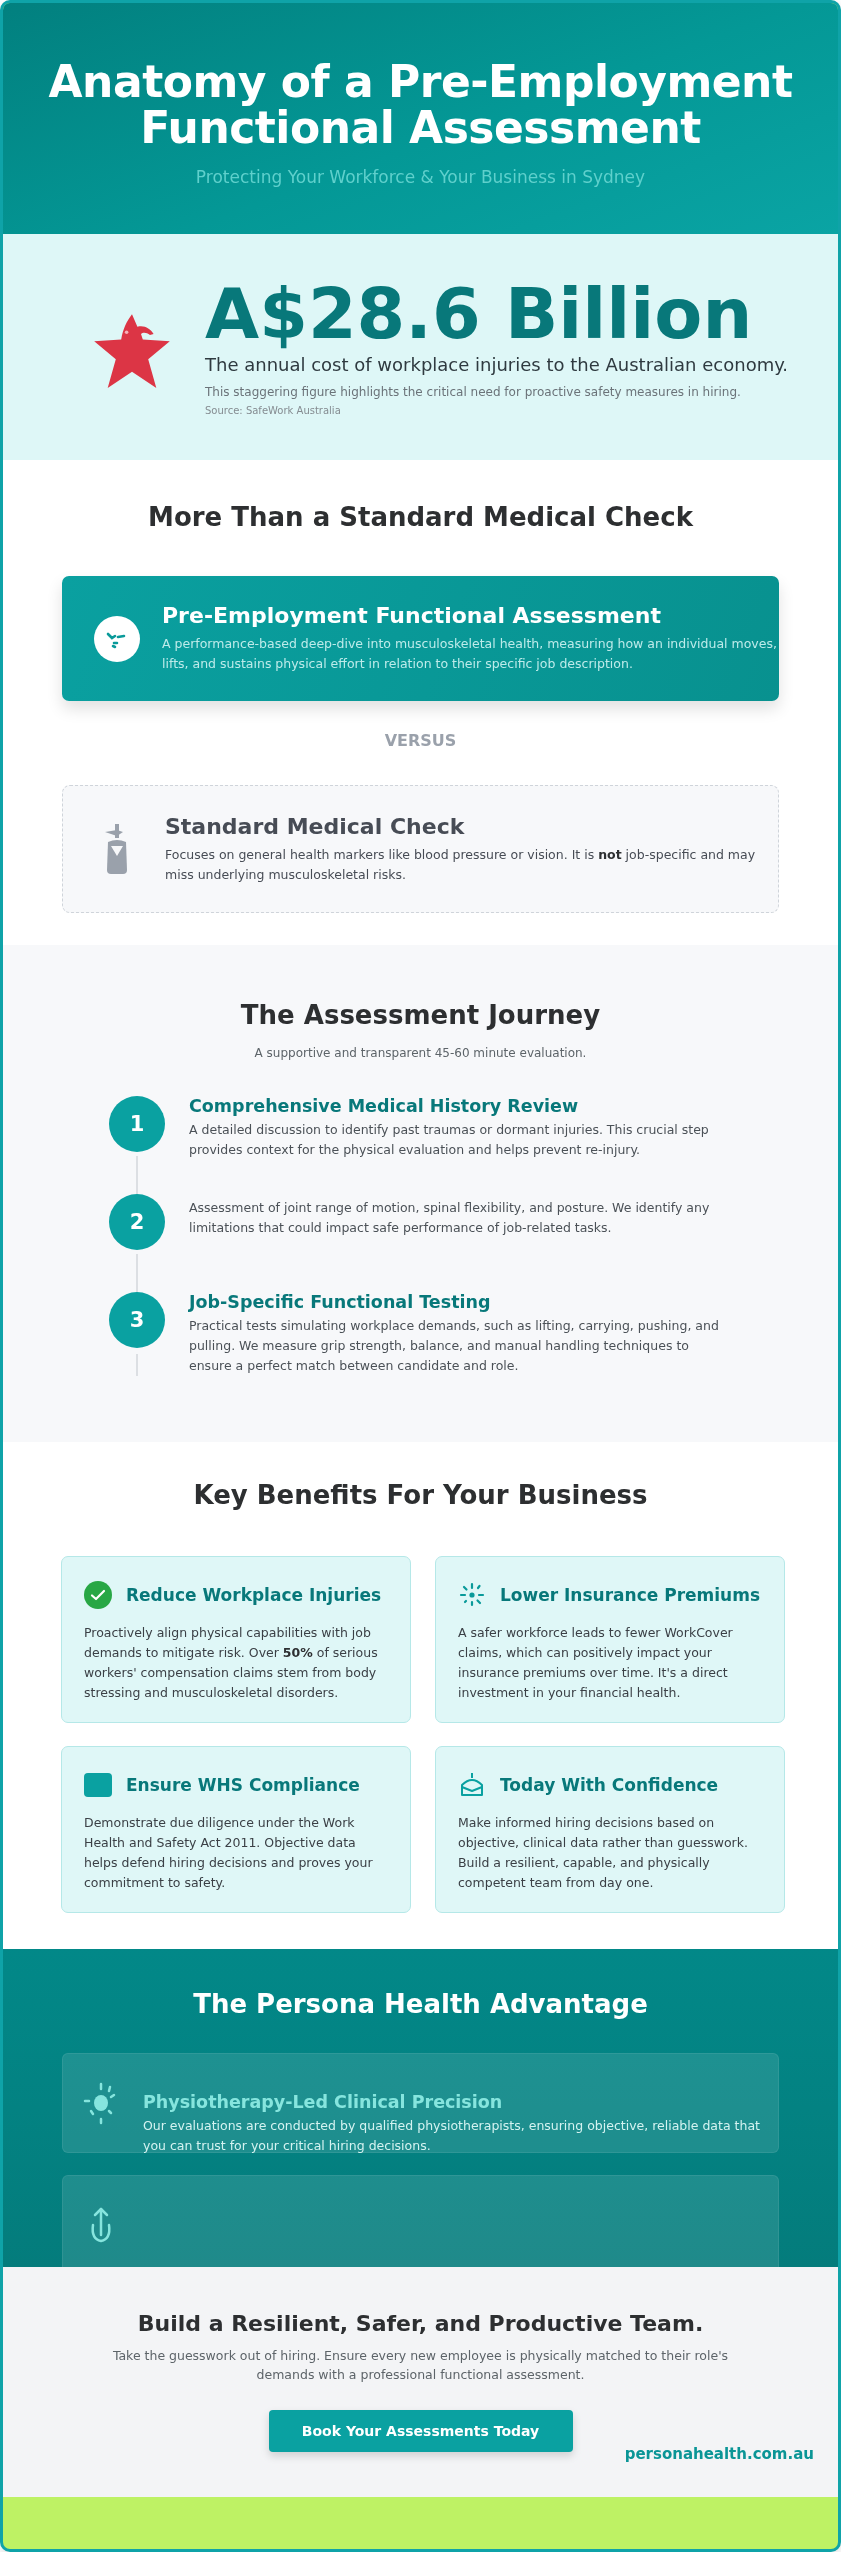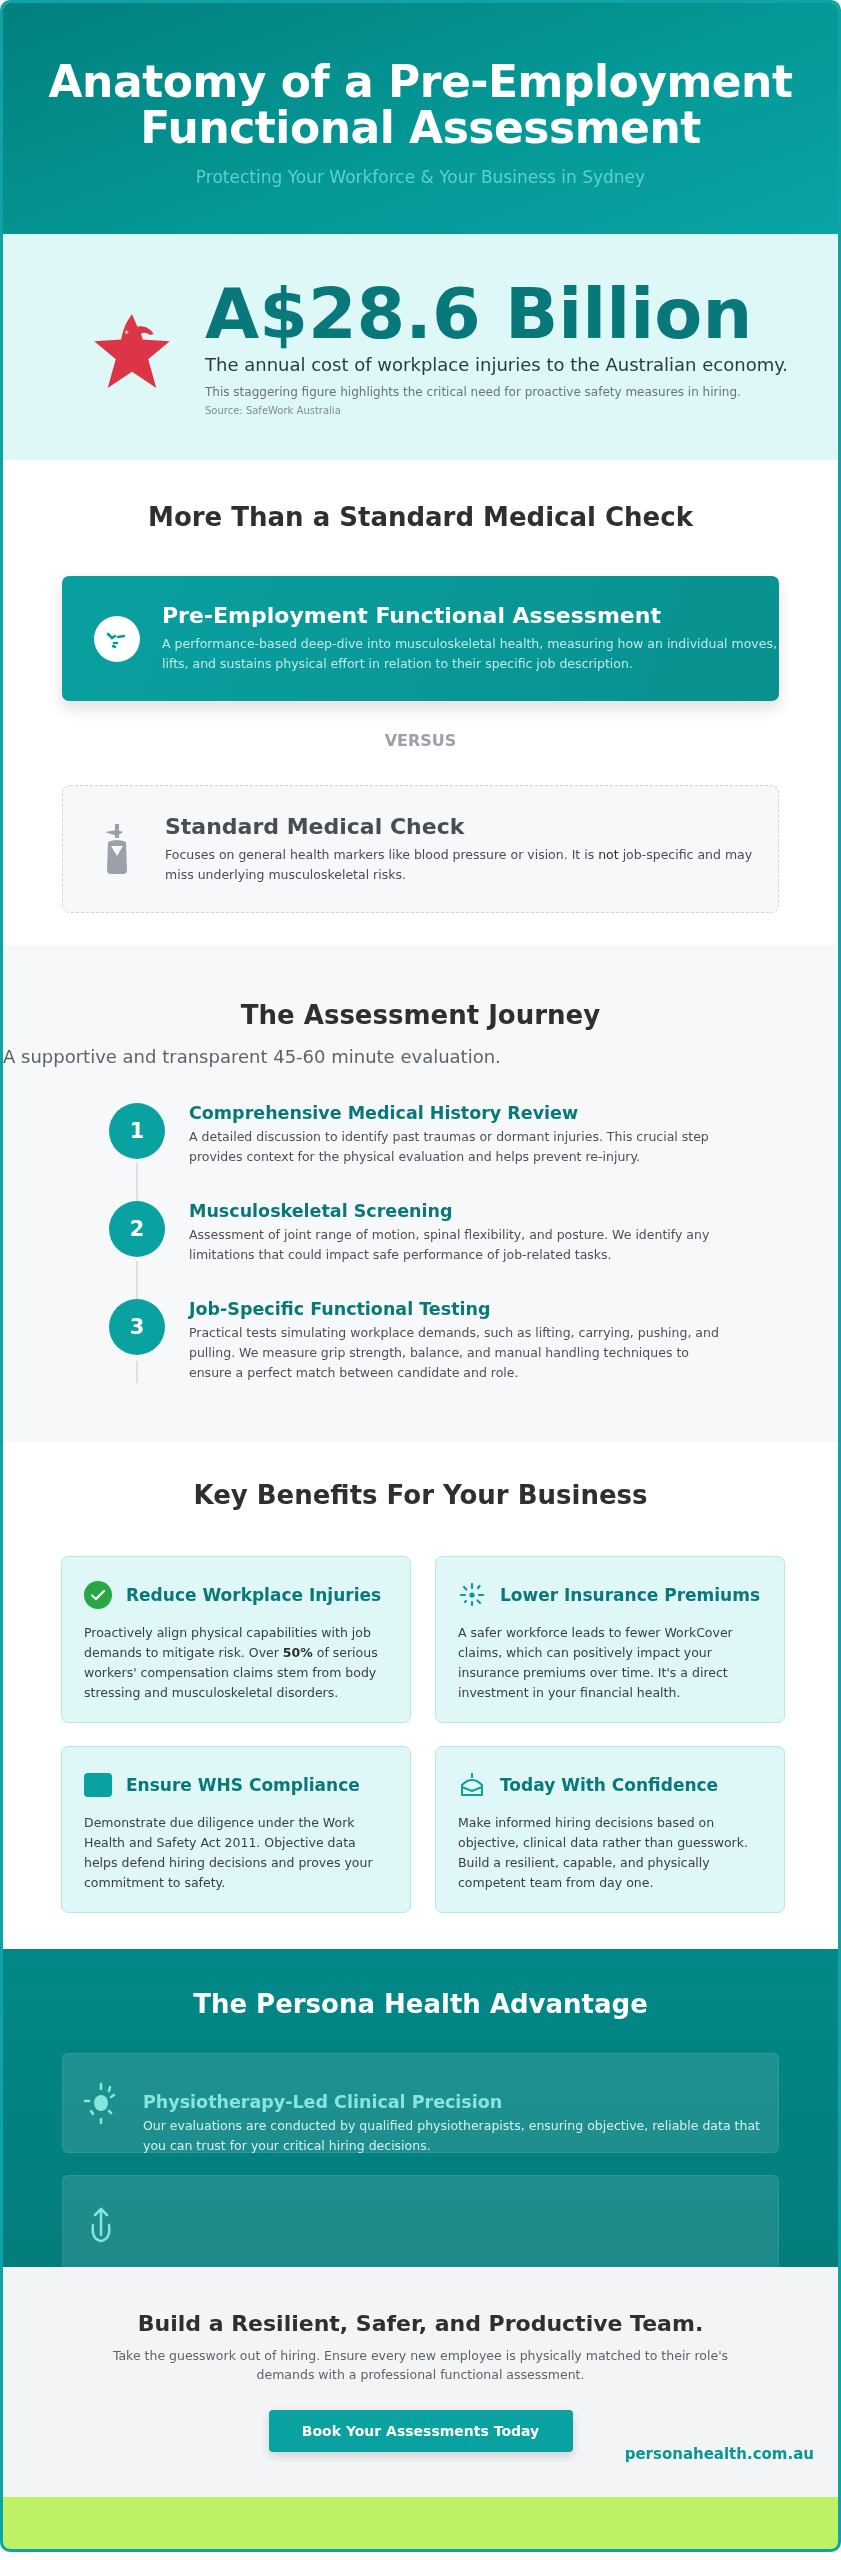--- a/index.html
+++ b/index.html
@@ -91,24 +91,24 @@
       border: 1.5px dashed #cfd4da;
       border-radius: 8px;
       background: #f7f8fa;
       display: flex;
       align-items: center;
       padding-left: 40px;
     }
     .smc .ico { width: 28px; height: 50px; margin-right: 34px; flex-shrink: 0; }
     .smc .title { font-size: 22px; font-weight: bold; color: #474c55; }
     .smc .desc { font-size: 12.5px; line-height: 20px; color: #474c55; margin-top: 6px; }
-    .smc .desc b { font-weight: normal; color: #2d2f31; }
+    .smc .desc b { font-weight: bold; color: #2d2f31; }
     
     .journey { height: 497px; background: #f7f8fa; padding-top: 55px; }
-    .journey .lead { text-align: left; font-size: 18px; color: #5d6469; margin-top: 16px; }
+    .journey .lead { text-align: center; font-size: 12px; color: #5d6469; margin-top: 16px; }
     .steps { margin: 36px 0 0 106px; position: relative; }
     .step { position: relative; display: flex; height: 98px; }
     .step .num {
       width: 56px; height: 56px; border-radius: 50%;
       background: #0aa1a1; color: #fff;
       font-size: 21px; font-weight: bold;
       display: flex; align-items: center; justify-content: center;
       flex-shrink: 0; position: relative; z-index: 1;
     }
     .step .conn {
@@ -247,21 +247,20 @@
         <div class="conn"></div>
         <div class="body">
           <div class="title">Comprehensive Medical History Review</div>
           <div class="desc">A detailed discussion to identify past traumas or dormant injuries. This crucial step provides context for the physical evaluation and helps prevent re-injury.</div>
         </div>
       </div>
       <div class="step">
         <div class="num">2</div>
         <div class="conn"></div>
         <div class="body">
-          <div class="title">Musculoskeletal Screening</div>
           <div class="desc">Assessment of joint range of motion, spinal flexibility, and posture. We identify any limitations that could impact safe performance of job-related tasks.</div>
         </div>
       </div>
       <div class="step">
         <div class="num">3</div>
         <div class="conn" style="height:22px;top:62px;"></div>
         <div class="body">
           <div class="title">Job-Specific Functional Testing</div>
           <div class="desc">Practical tests simulating workplace demands, such as lifting, carrying, pushing, and pulling. We measure grip strength, balance, and manual handling techniques to ensure a perfect match between candidate and role.</div>
         </div>

